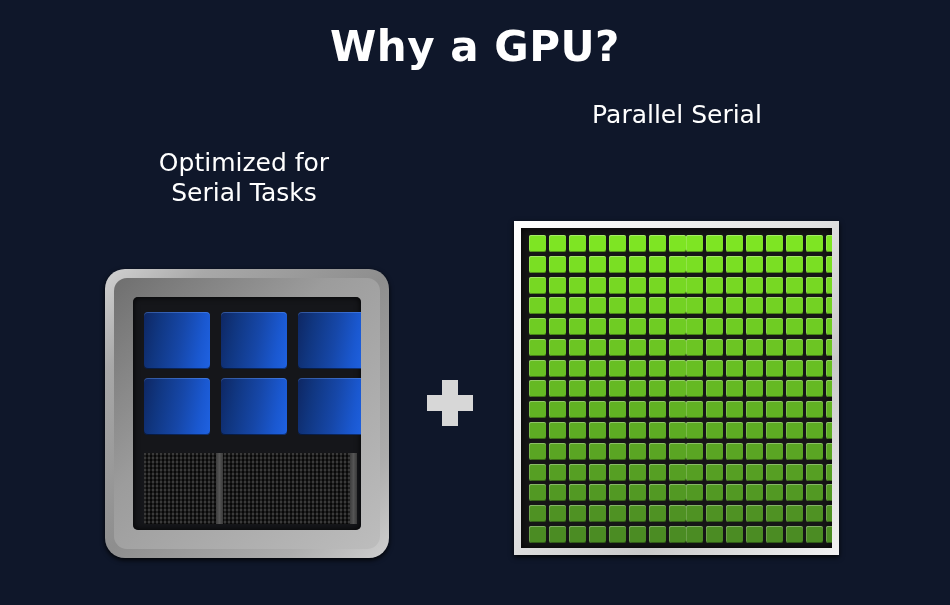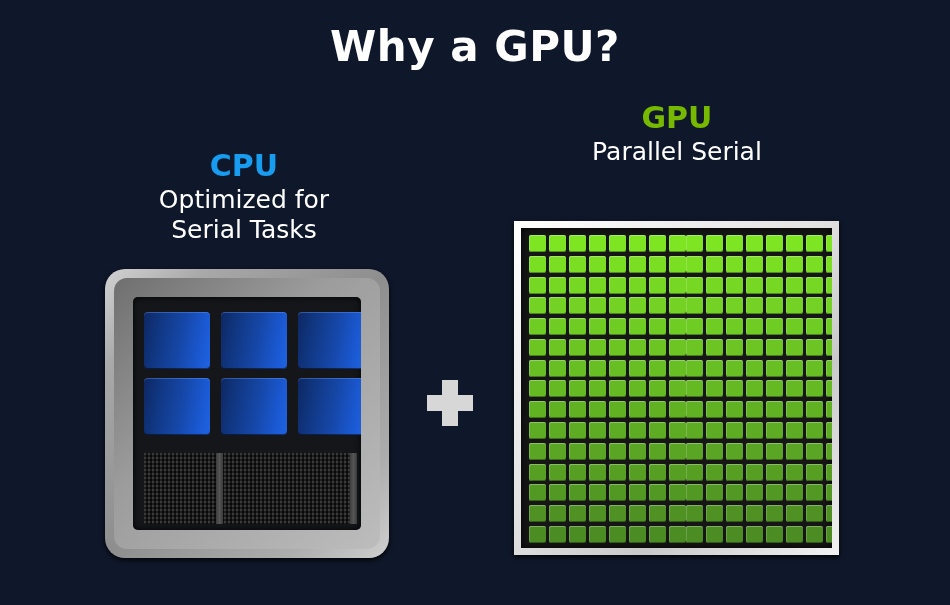--- a/index.html
+++ b/index.html
@@ -221,27 +221,25 @@
   }
 </style>
 </head>
 <body>
 
 <div id="slide" style="background: #0f172a;">
 
   <div class="title">Why a GPU?</div>
 
   <div class="caption" id="cpu-caption">
-    <span class="heading" id="cpu-heading" style="color: rgb(24, 156, 240);">CPU</span>
     <span class="sub-line">Optimized for</span>
     <span class="sub-line">Serial Tasks</span>
   </div>
 
   <div class="caption" id="gpu-caption">
-    <span class="heading" id="gpu-heading" style="color: rgb(118, 185, 0);">GPU</span>
     <span class="sub-line">Parallel Serial</span>
   </div>
 
   <div id="cpu-chip">
     <div id="cpu-chip-inner-bevel">
       <div id="cpu-die">
         <div id="cpu-cores">
             <div class="cpu-core"></div>
             <div class="cpu-core"></div>
             <div class="cpu-core"></div>

